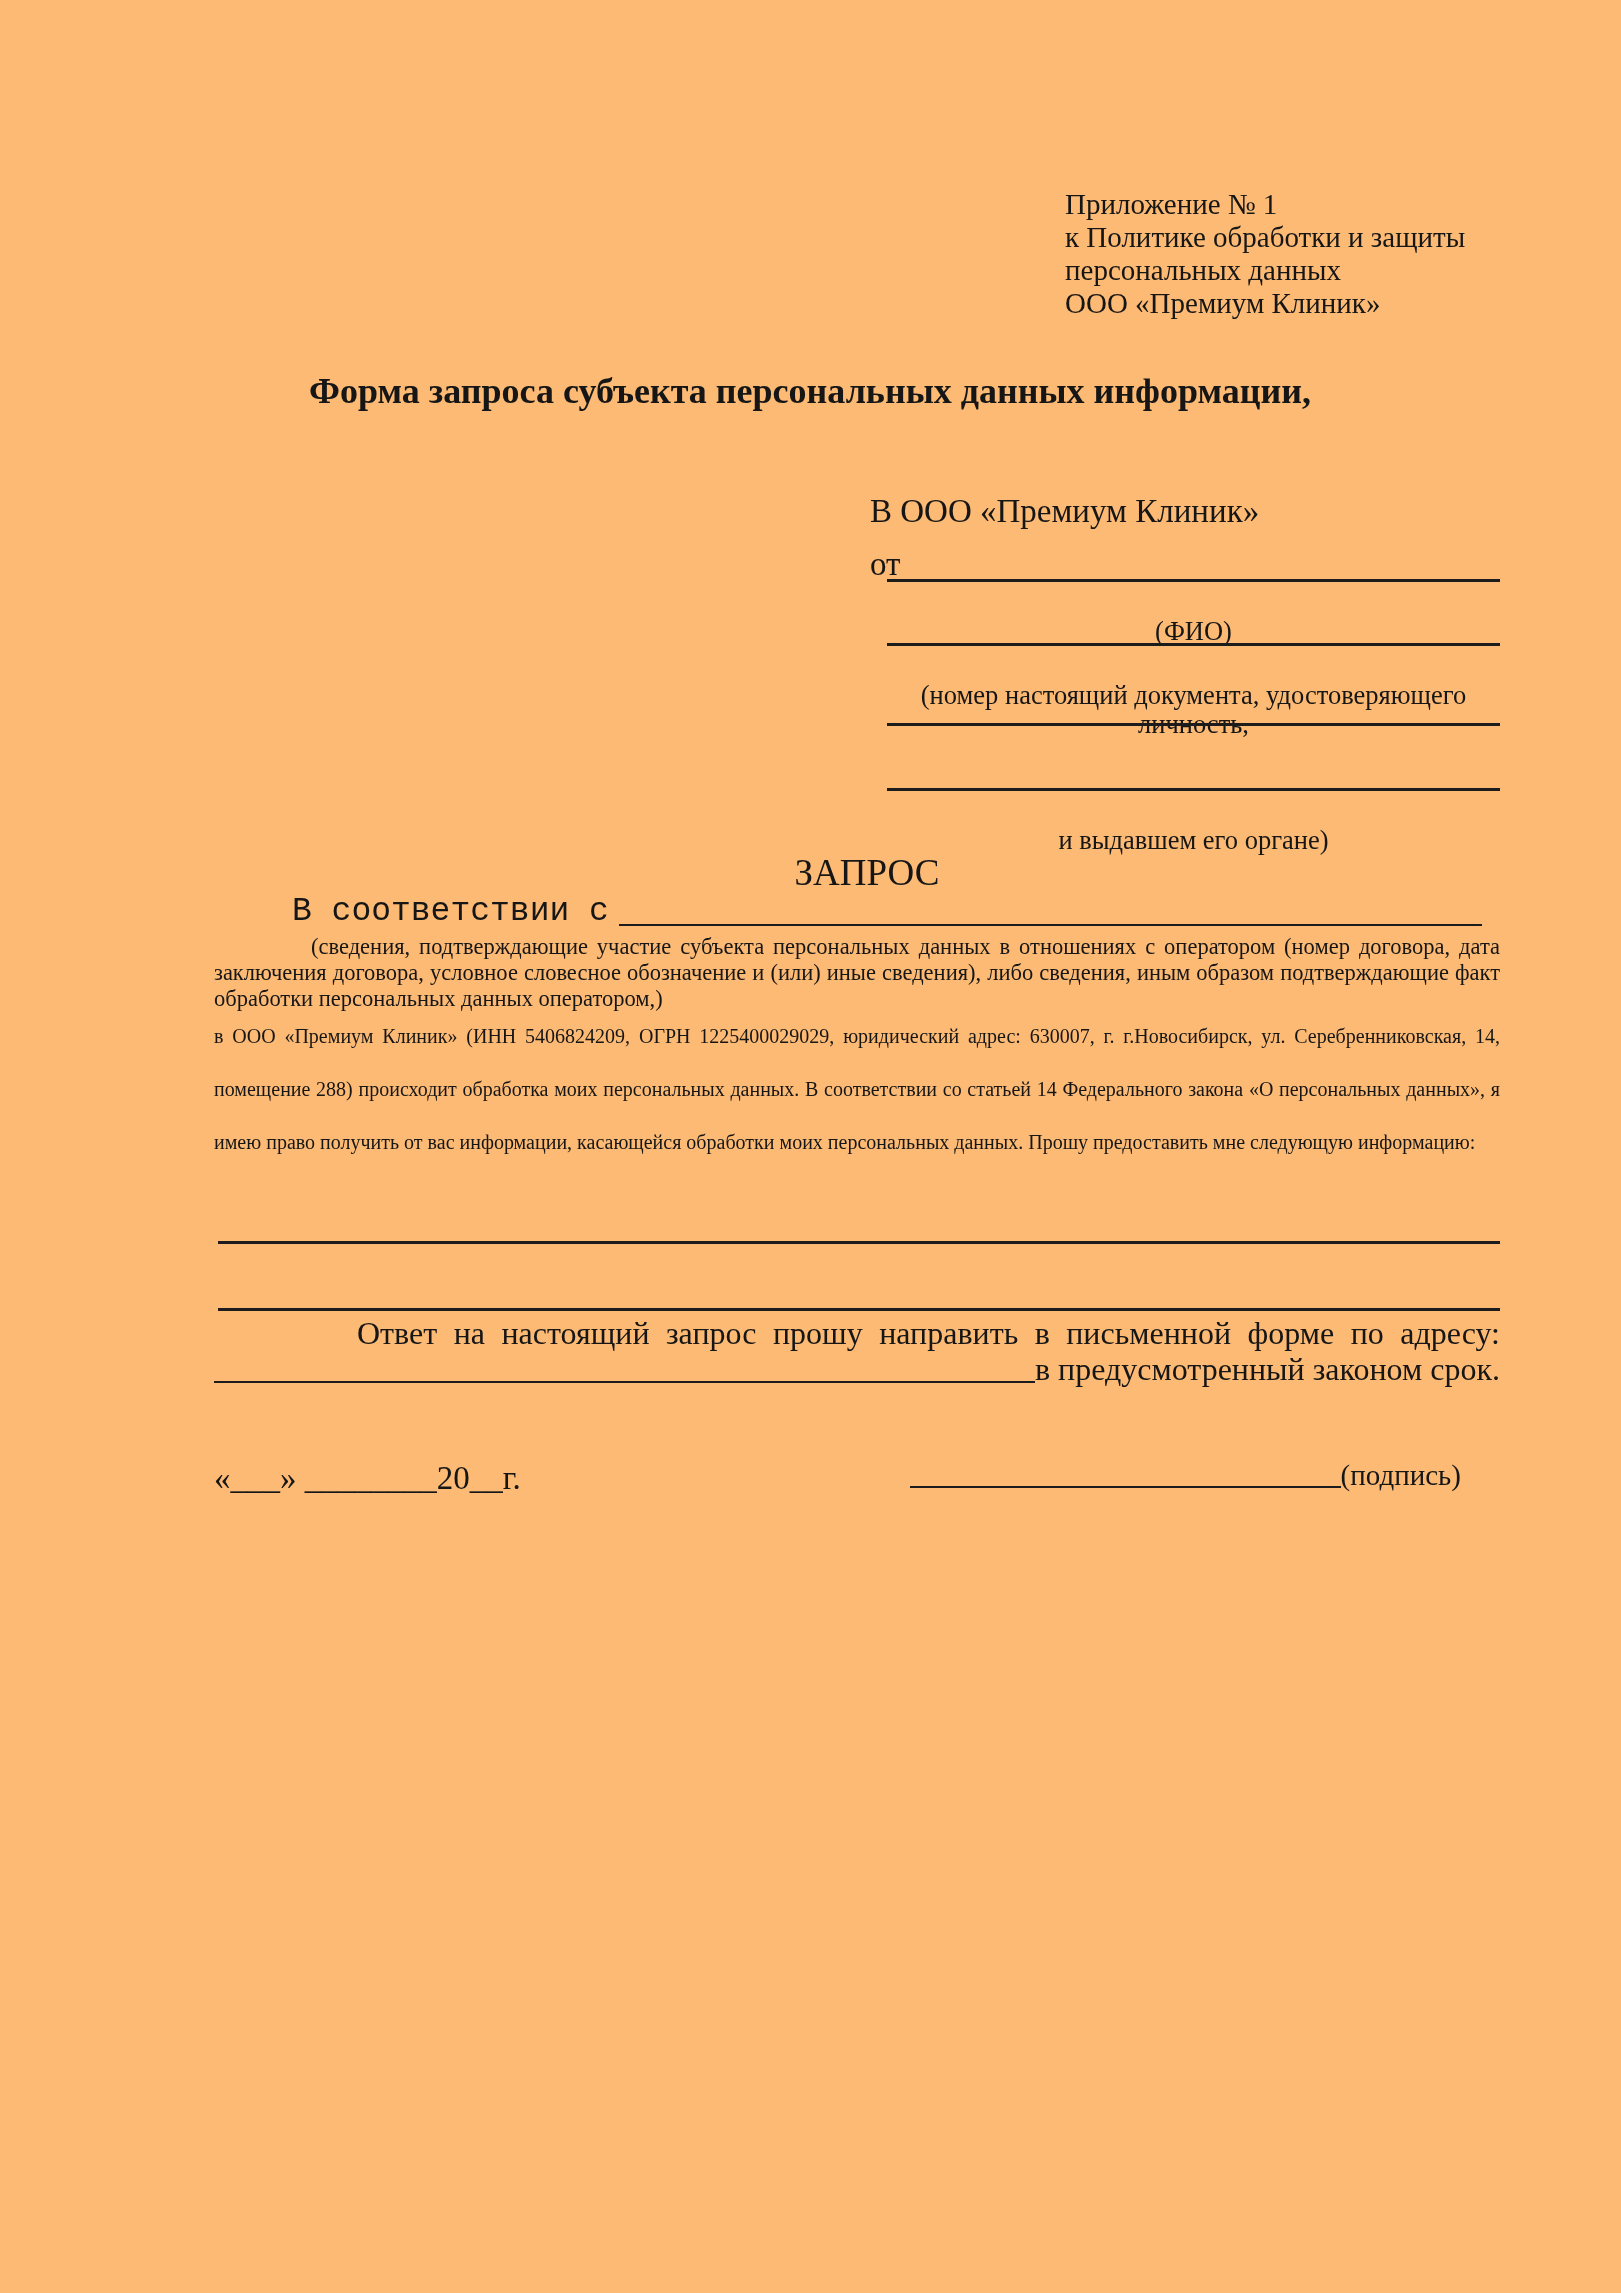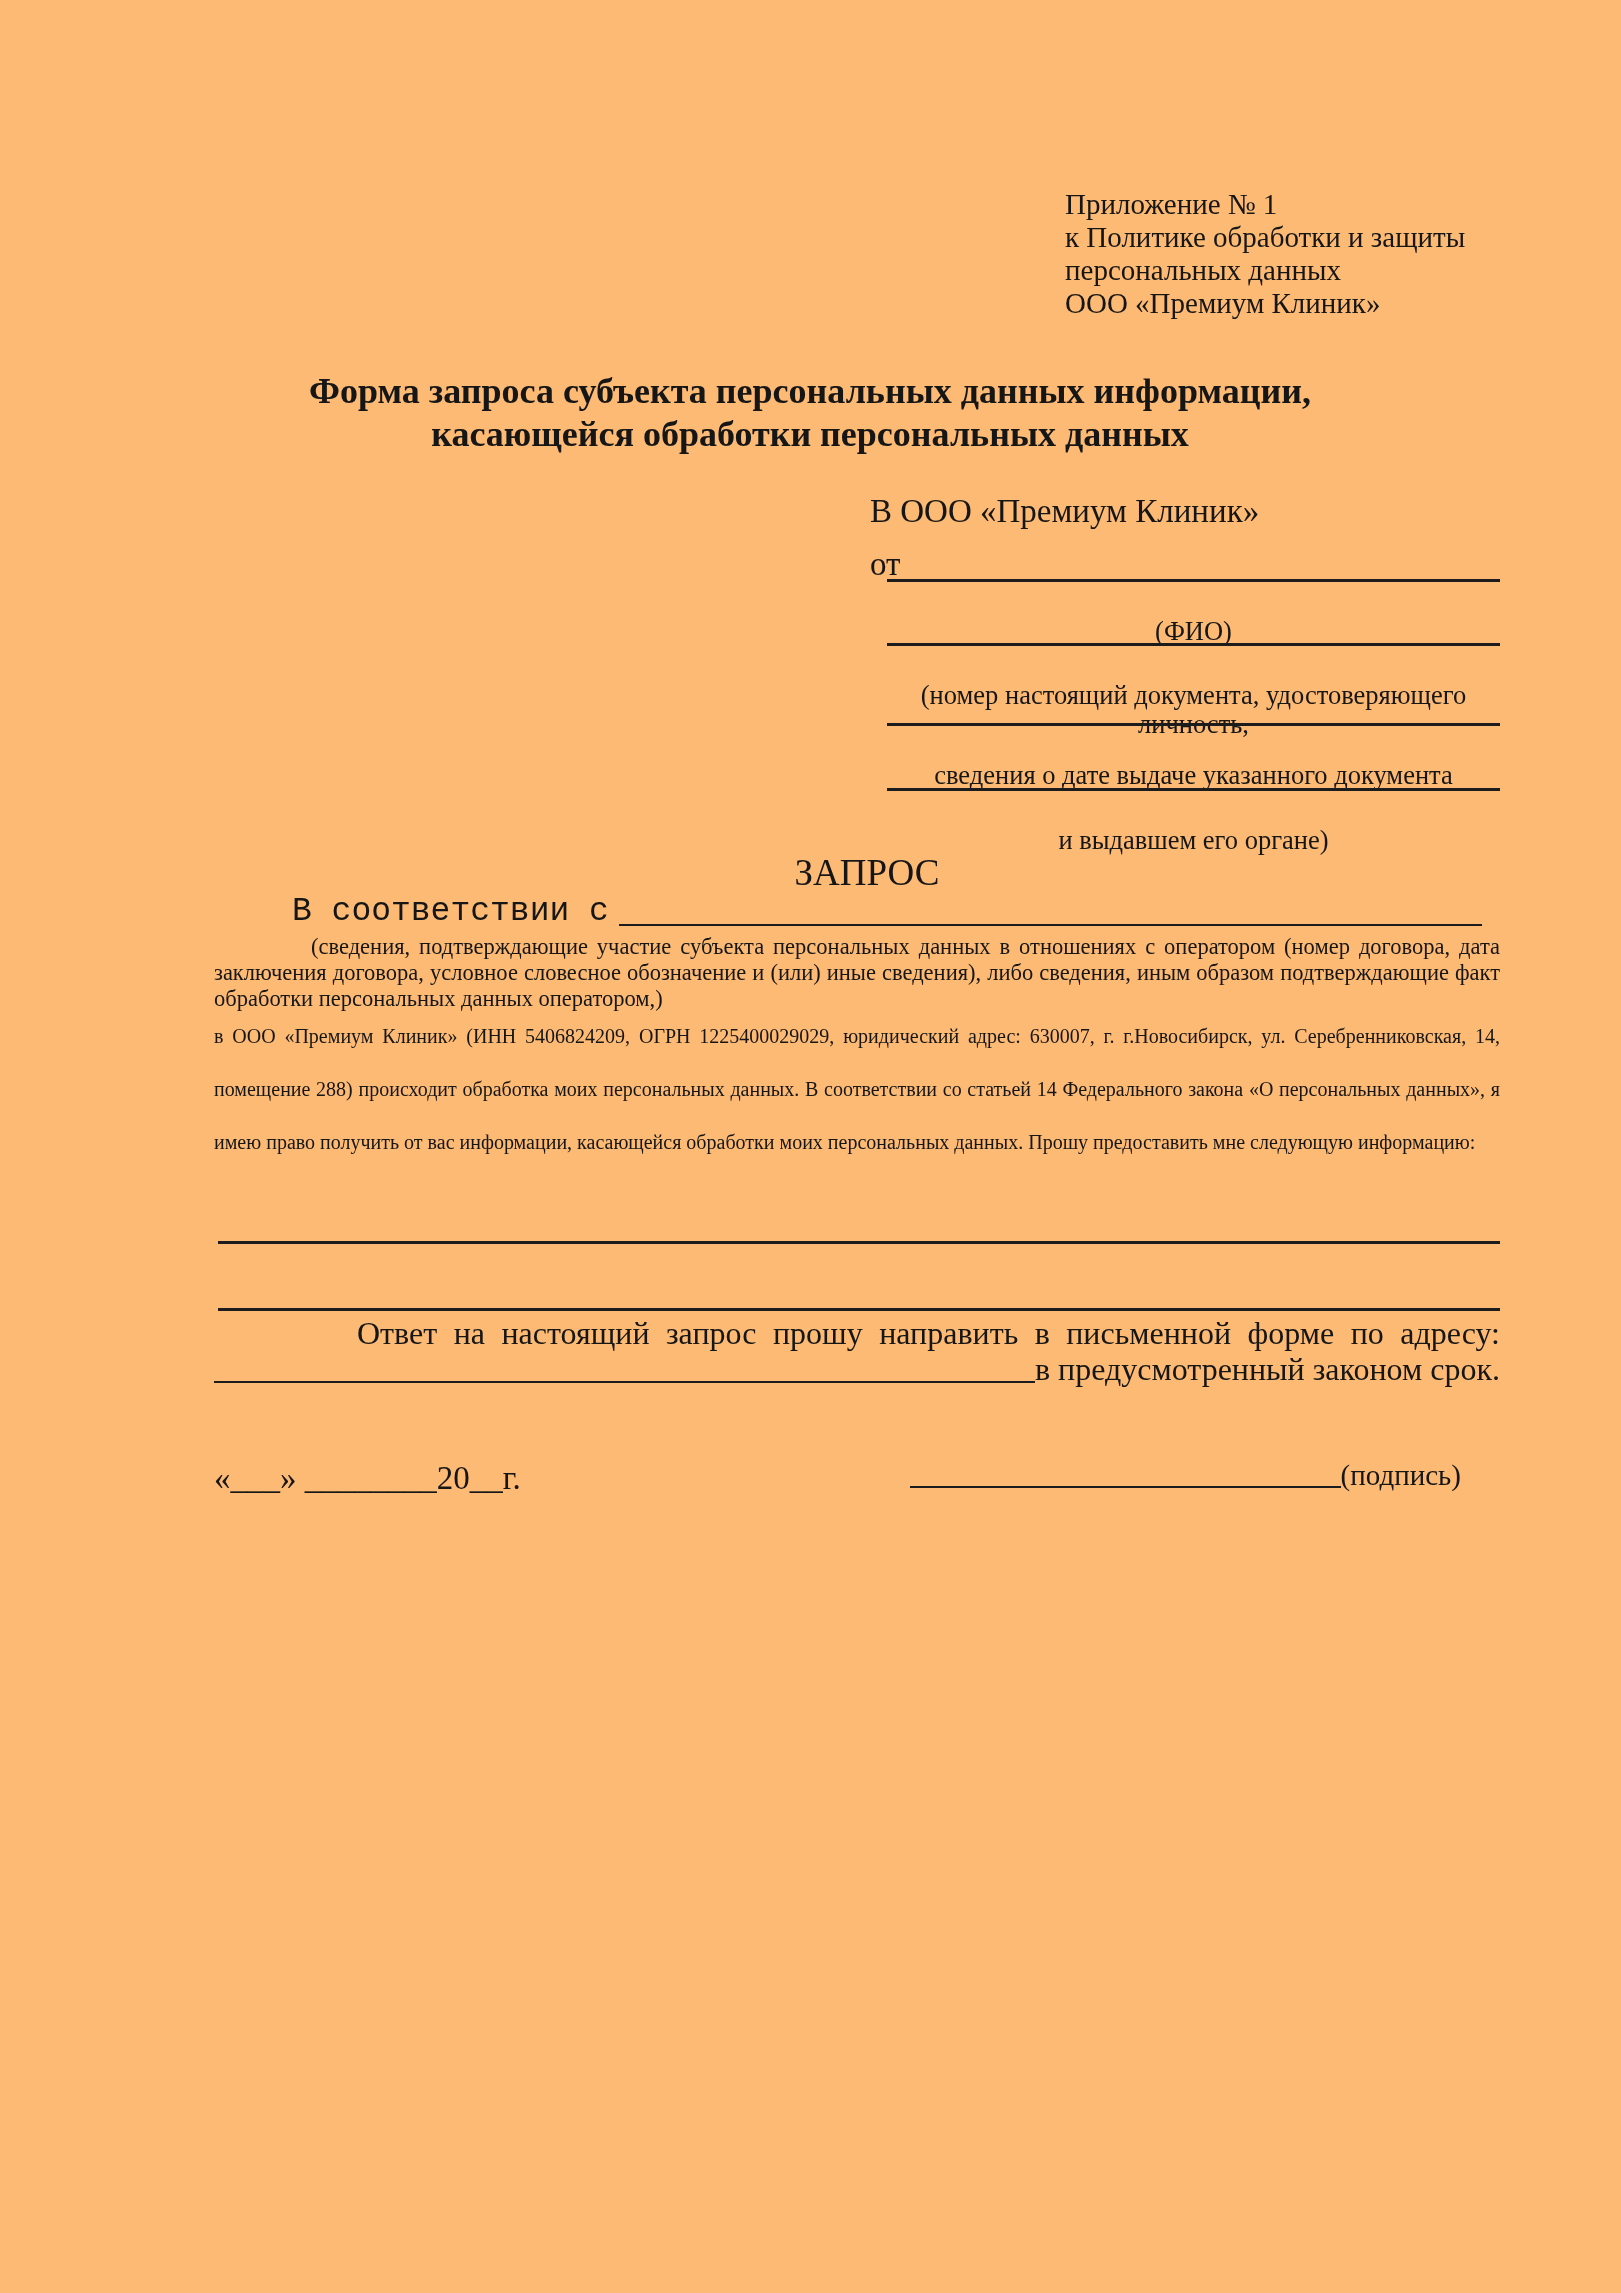--- a/index.html
+++ b/index.html
@@ -98,34 +98,32 @@
 
   <div class="abs appendix">
     <div>Приложение № 1</div>
     <div>к Политике обработки и защиты</div>
     <div>персональных данных</div>
     <div>ООО «Премиум Клиник»</div>
   </div>
 
   <div class="abs title">
     <div>Форма запроса субъекта персональных данных информации,</div>
-    <div>касающейся обработки персональных данных</div>
   </div>
 
   <div class="abs addr-to">В ООО «Премиум Клиник»</div>
   <div class="abs addr-from">от</div>
 
   <div class="abs field-rule rule-1"></div>
   <div class="abs field-caption cap-1">(ФИО)</div>
 
   <div class="abs field-rule rule-2"></div>
   <div class="abs field-caption cap-2">(номер настоящий документа, удостоверяющего личность,</div>
 
   <div class="abs field-rule rule-3"></div>
-  <div class="abs field-caption cap-3">сведения о дате выдаче указанного документа</div>
 
   <div class="abs field-rule rule-4"></div>
   <div class="abs field-caption cap-4">и выдавшем его органе)</div>
 
   <div class="abs req-heading">ЗАПРОС</div>
 
   <div class="abs intro-row">
     <span class="txt">В соответствии с</span>
     <div class="fill"></div>
   </div>

